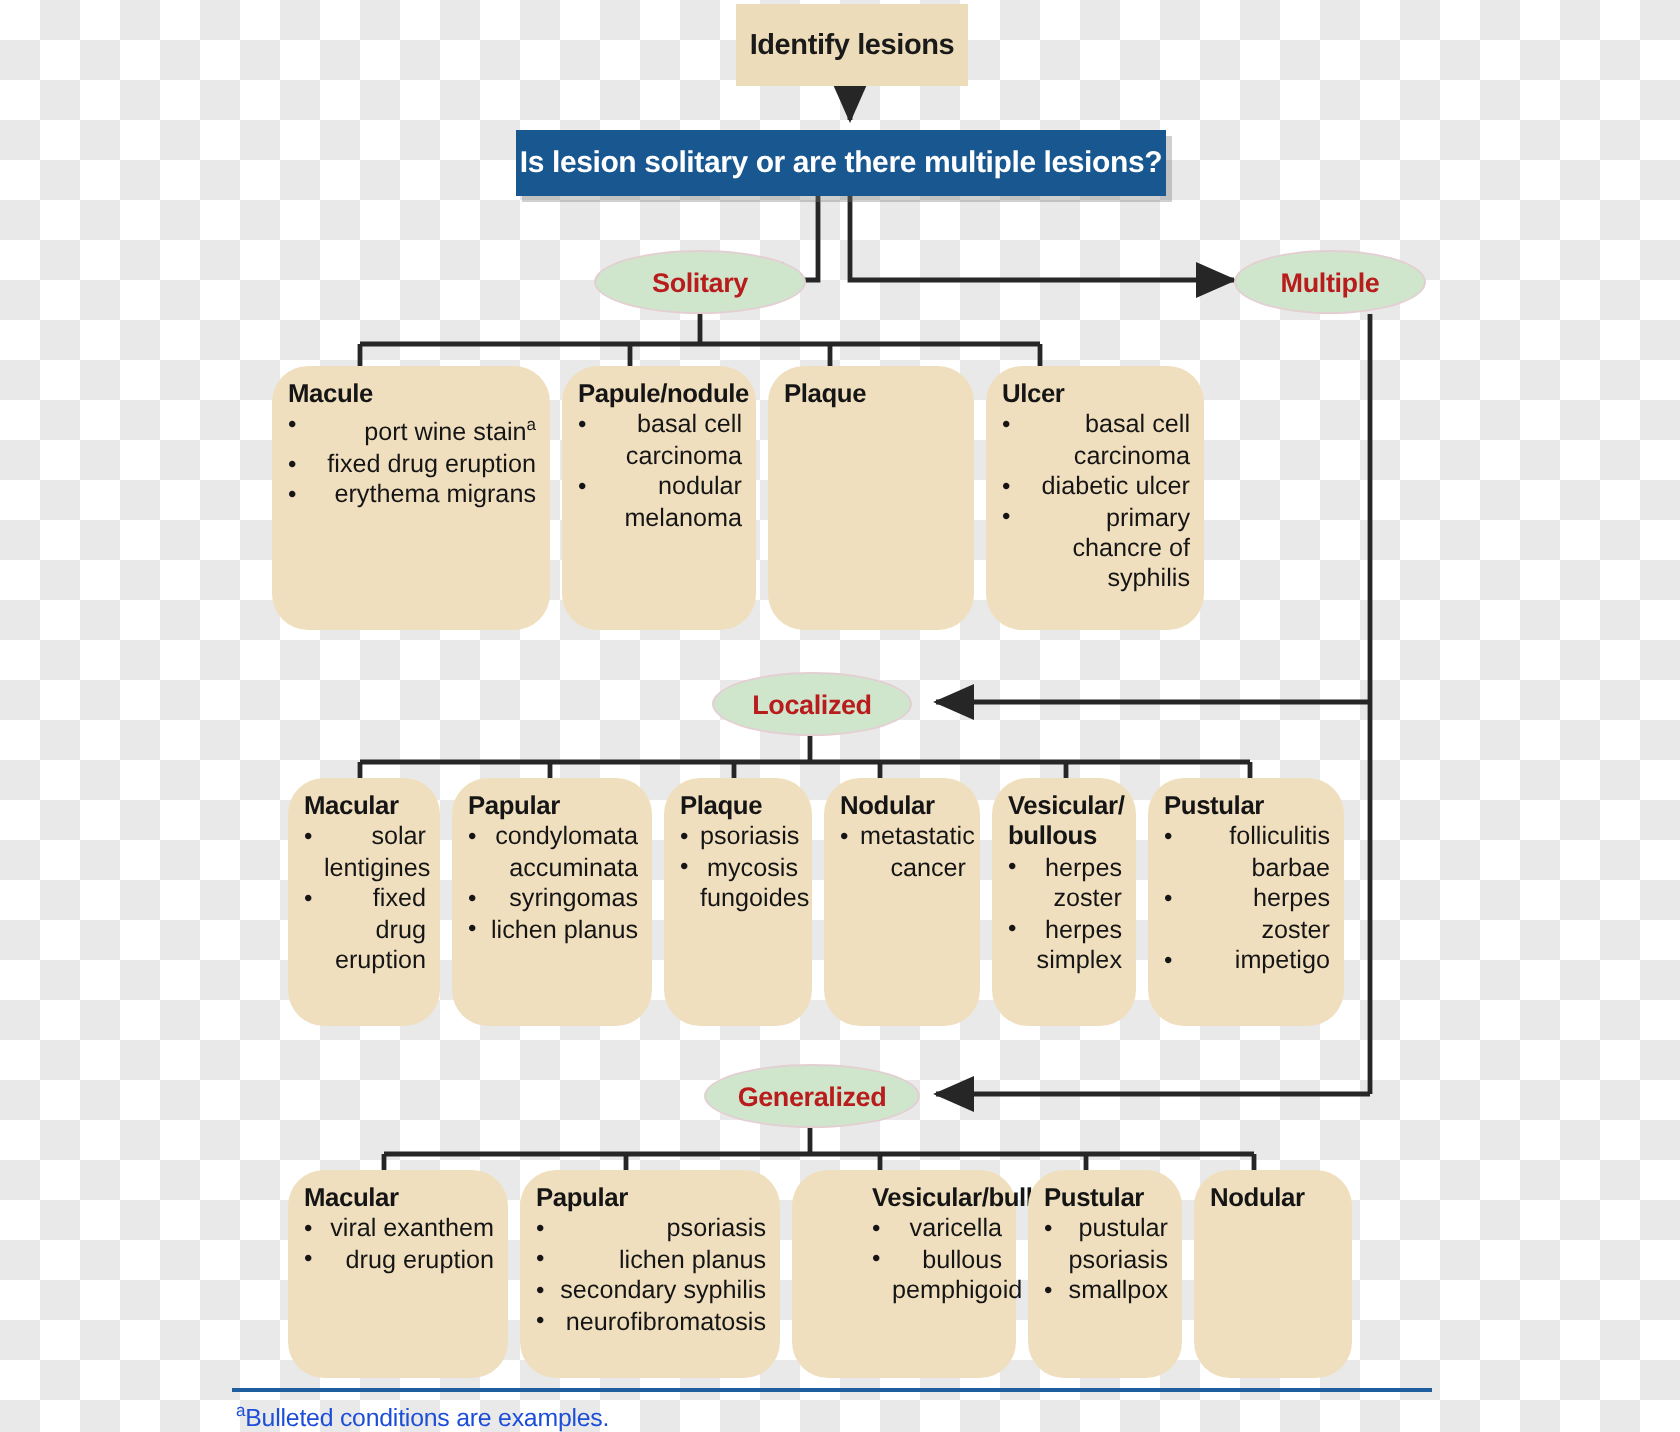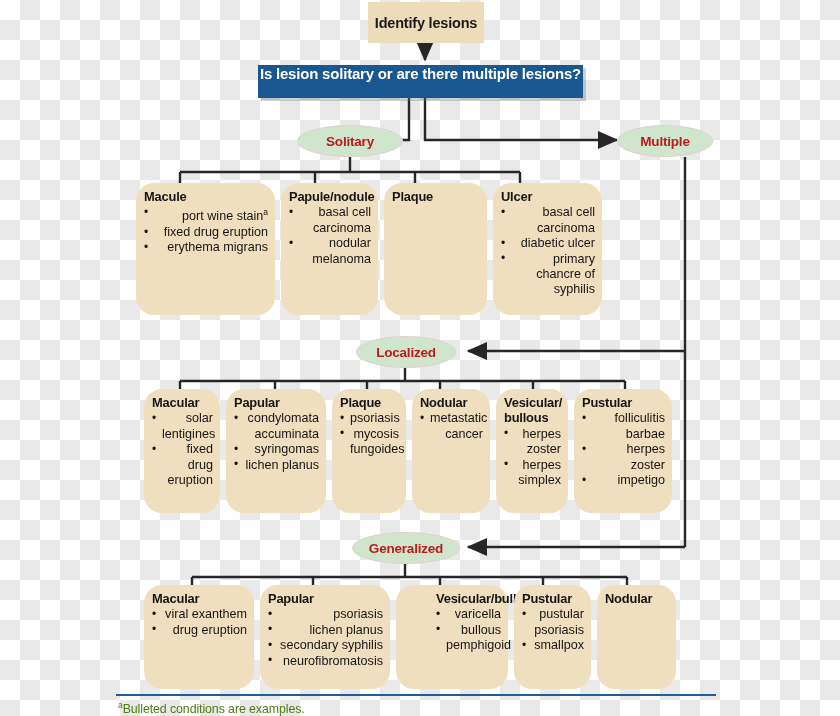--- a/index.html
+++ b/index.html
@@ -34,21 +34,21 @@
     font-size:14.5px;
     display:flex;align-items:center;justify-content:center;
     letter-spacing:-0.2px;
   }
   
   .bluebar{
     background:#18578f;
     color:#ffffff;
     font-weight:bold;
     font-size:15px;
-    display:flex;justify-content:center;
+    display:flex;align-items:center;justify-content:center;
     box-shadow:3px 3px 0 rgba(120,120,120,.35);
     letter-spacing:-0.2px;
   }
   
   .ellipse{
     background:#cfe6cd;
     border:1.5px solid #e3cfd2;
     border-radius:50%;
     color:#b91c1c;
     font-weight:bold;
@@ -76,21 +76,21 @@
   .card li:before{
     content:"\2022";
     position:absolute;left:0;top:-0.5px;font-size:12px;
   }
   sup{font-size:8.5px;vertical-align:super;}
 
   
   .rule{position:absolute;background:#1f5e9e;}
   .note{
     position:absolute;
-    font-size:12.4px;color:#4d7c0f;
+    font-size:12.4px;color:#1d4ed8;
     letter-spacing:-0.1px;
   }
 </style>
 </head>
 <body>
 
 <div id="checker"></div>
 
 <svg id="wires" viewBox="0 0 840 716" xmlns="http://www.w3.org/2000/svg">
   <defs>

